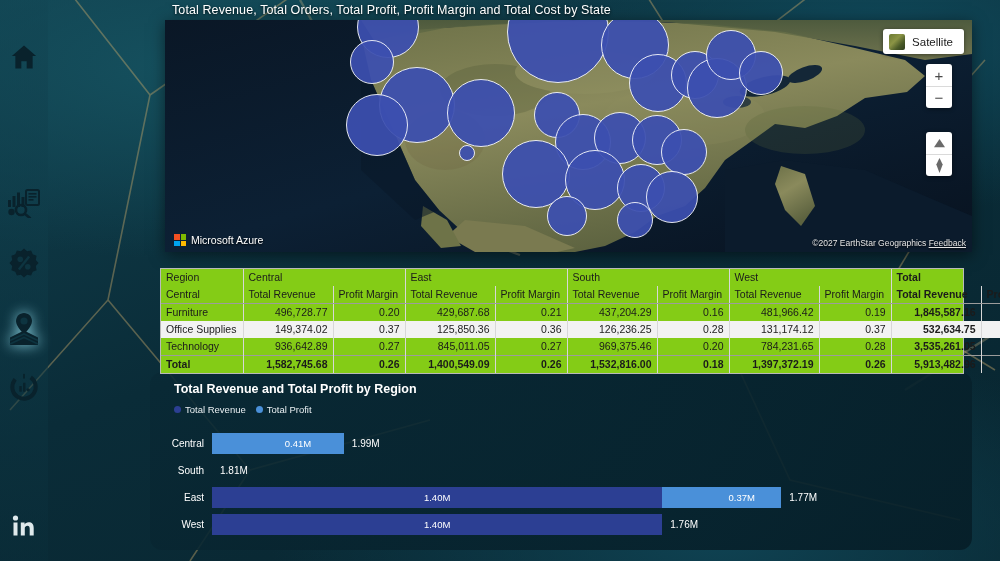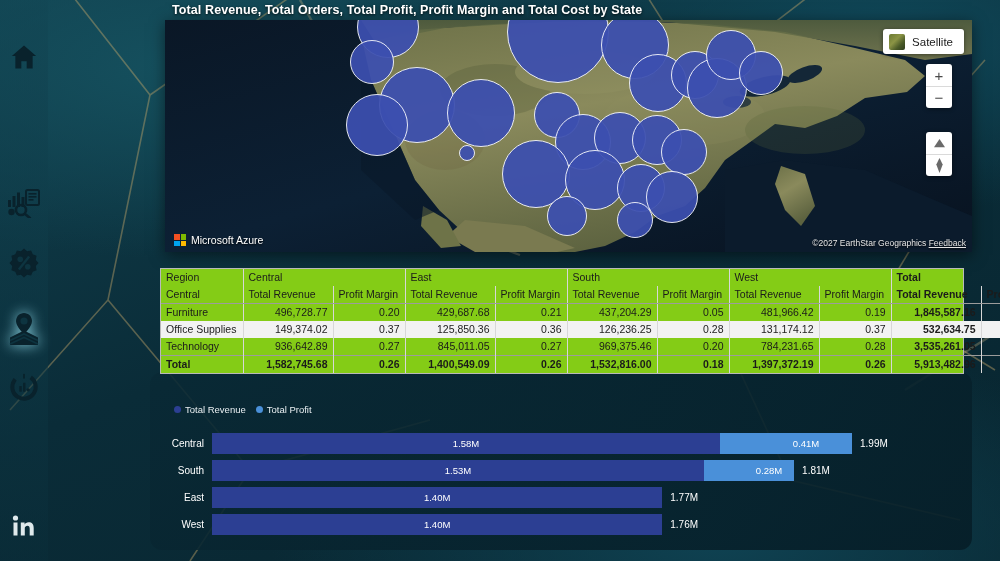--- a/index.html
+++ b/index.html
@@ -45,21 +45,21 @@
     box-shadow: 0 3px 14px rgba(0,0,0,.5);
   }
   .map-img { position: absolute; inset: 0; }
   .bubble {
     position: absolute; border-radius: 50%;
     background: #3c4fb0; border: 1.6px solid #f2f4fb;
     opacity: .93;
   }
   .map-title {
     position: absolute; left: 172px; top: 3px; z-index: 5;
-    font-size: 12.5px; font-weight: bold; color: #ffffff;
+    font-size: 12.5px; font-weight: normal; color: #ffffff;
     letter-spacing: .1px;
     text-shadow: 0 1px 3px rgba(0,0,0,.85);
   }
 
   
   .sat-btn {
     position: absolute; right: 8px; top: 9px; z-index: 6;
     background: #fff; border-radius: 3px;
     height: 25px; padding: 0 11px 0 6px;
     display: flex; align-items: center; gap: 7px;
@@ -412,21 +412,21 @@
       </tr>
     </thead>
     <tbody>
         <tr>
           <td class="lbl">Furniture</td>
           <td>496,728.77</td>
           <td>0.20</td>
           <td class="grp">429,687.68</td>
           <td>0.21</td>
           <td class="grp">437,204.29</td>
-          <td>0.05</td>
+          <td>0.16</td>
           <td class="grp">481,966.42</td>
           <td>0.19</td>
           <td class="grp bold">1,845,587.16</td>
           <td class="bold">0.18</td>
         </tr>
         <tr class="alt">
           <td class="lbl">Office Supplies</td>
           <td>149,374.02</td>
           <td>0.37</td>
           <td class="grp">125,850.36</td>
@@ -462,51 +462,48 @@
           <td class="grp">1,397,372.19</td>
           <td>0.26</td>
           <td class="grp bold">5,913,482.96</td>
           <td class="bold">0.24</td>
         </tr>
       </tbody>
   </table>
 </div>
 
 <div class="chart-panel">
+  <div class="chart-title">Total Revenue and Total Profit by Region</div>
   <div class="legend">
       <span class="li">
         <span class="dot" style="background: rgb(44, 63, 147);"></span>
         <span>Total Revenue</span>
       </span>
       <span class="li">
         <span class="dot" style="background: rgb(74, 144, 217);"></span>
         <span>Total Profit</span>
       </span>
     </div>
   <div class="plot">
       <div class="row">
         <div class="cat">Central</div>
         <div class="bars">
-          <div class="seg rev" style="width: 508.141px; background: rgb(44, 63, 147);">1.58M</div>
           <div class="seg prof" style="width: 131.859px; background: rgb(74, 144, 217);">0.41M</div>
         </div>
         <div class="endlbl">1.99M</div>
       </div>
       <div class="row">
         <div class="cat">South</div>
-        <div class="bars">
-          <div class="seg rev" style="width: 492.06px; background: rgb(44, 63, 147);">1.53M</div>
-          <div class="seg prof" style="width: 90.0503px; background: rgb(74, 144, 217);">0.28M</div>
-        </div>
         <div class="endlbl">1.81M</div>
       </div>
       <div class="row">
         <div class="cat">East</div>
         <div class="bars">
           <div class="seg rev" style="width: 450.251px; background: rgb(44, 63, 147);">1.40M</div>
+          <div class="seg prof" style="width: 118.995px; background: rgb(74, 144, 217);">0.37M</div>
         </div>
         <div class="endlbl">1.77M</div>
       </div>
       <div class="row">
         <div class="cat">West</div>
         <div class="bars">
           <div class="seg rev" style="width: 450.251px; background: rgb(44, 63, 147);">1.40M</div>
         </div>
         <div class="endlbl">1.76M</div>
       </div>

